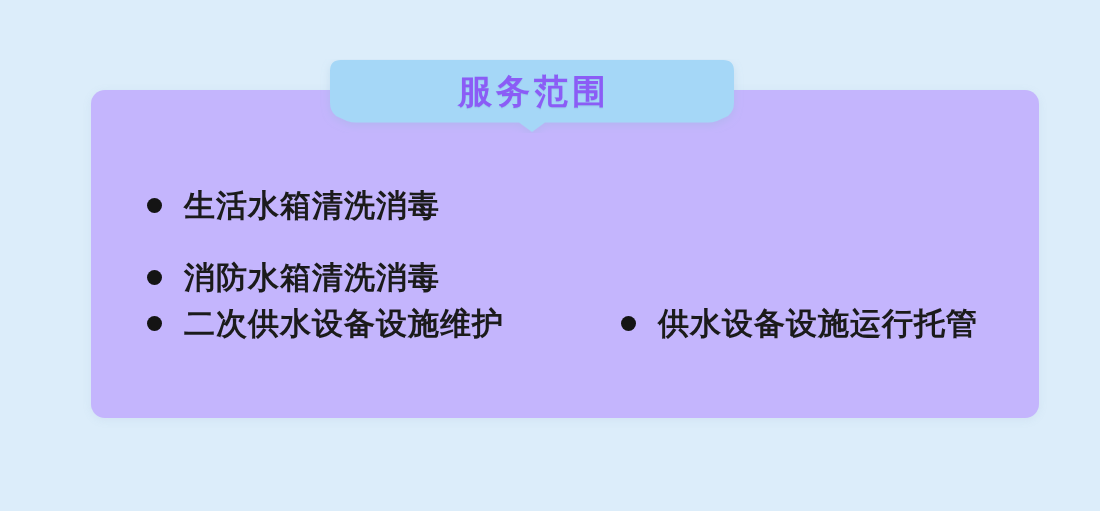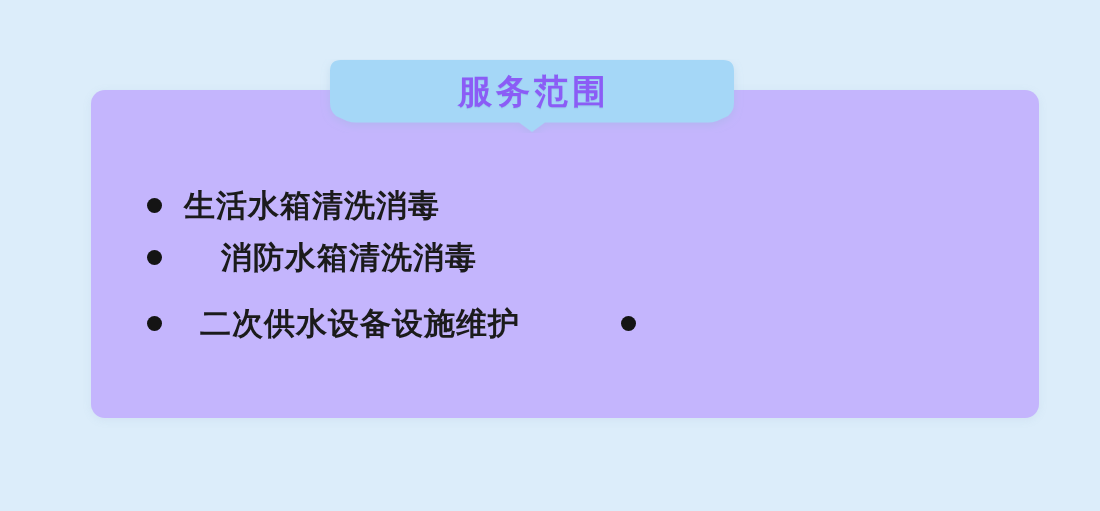--- a/index.html
+++ b/index.html
@@ -91,22 +91,22 @@
   .col-right { left: 530px; width: 400px; }
 
   .row {
     position: absolute;
     left: 0;
     display: flex;
     align-items: center;
     height: 46px;
   }
   .row-0 { top: 92px; }
-  .row-1 { top: 144px; gap: 37px; }
-  .row-2 { top: 210px; gap: 16px; }
+  .row-1 { top: 164px; }
+  .row-2 { top: 210px; }
 
   .bullet {
     width: 15px;
     height: 15px;
     border-radius: 50%;
     background: #141414;
     flex: 0 0 auto;
     margin-right: 22px;
   }
 
@@ -139,20 +139,21 @@
         </div>
         <div class="row row-2">
           <span class="bullet"></span>
           <span class="item-label">二次供水设备设施维护</span>
         </div>
       </div>
 
       <div class="col col-right">
         <div class="row row-2">
           <span class="bullet"></span>
+          <span class="item-label">供水设备设施运行托管</span>
         </div>
       </div>
 
     </div>
   </div>
 
   <div class="banner-wrap">
     <svg class="banner-svg" viewBox="0 0 424 74" width="424" height="74" aria-hidden="true">
       <defs>
         <filter id="bshadow" x="-12%" y="-12%" width="126%" height="140%">

